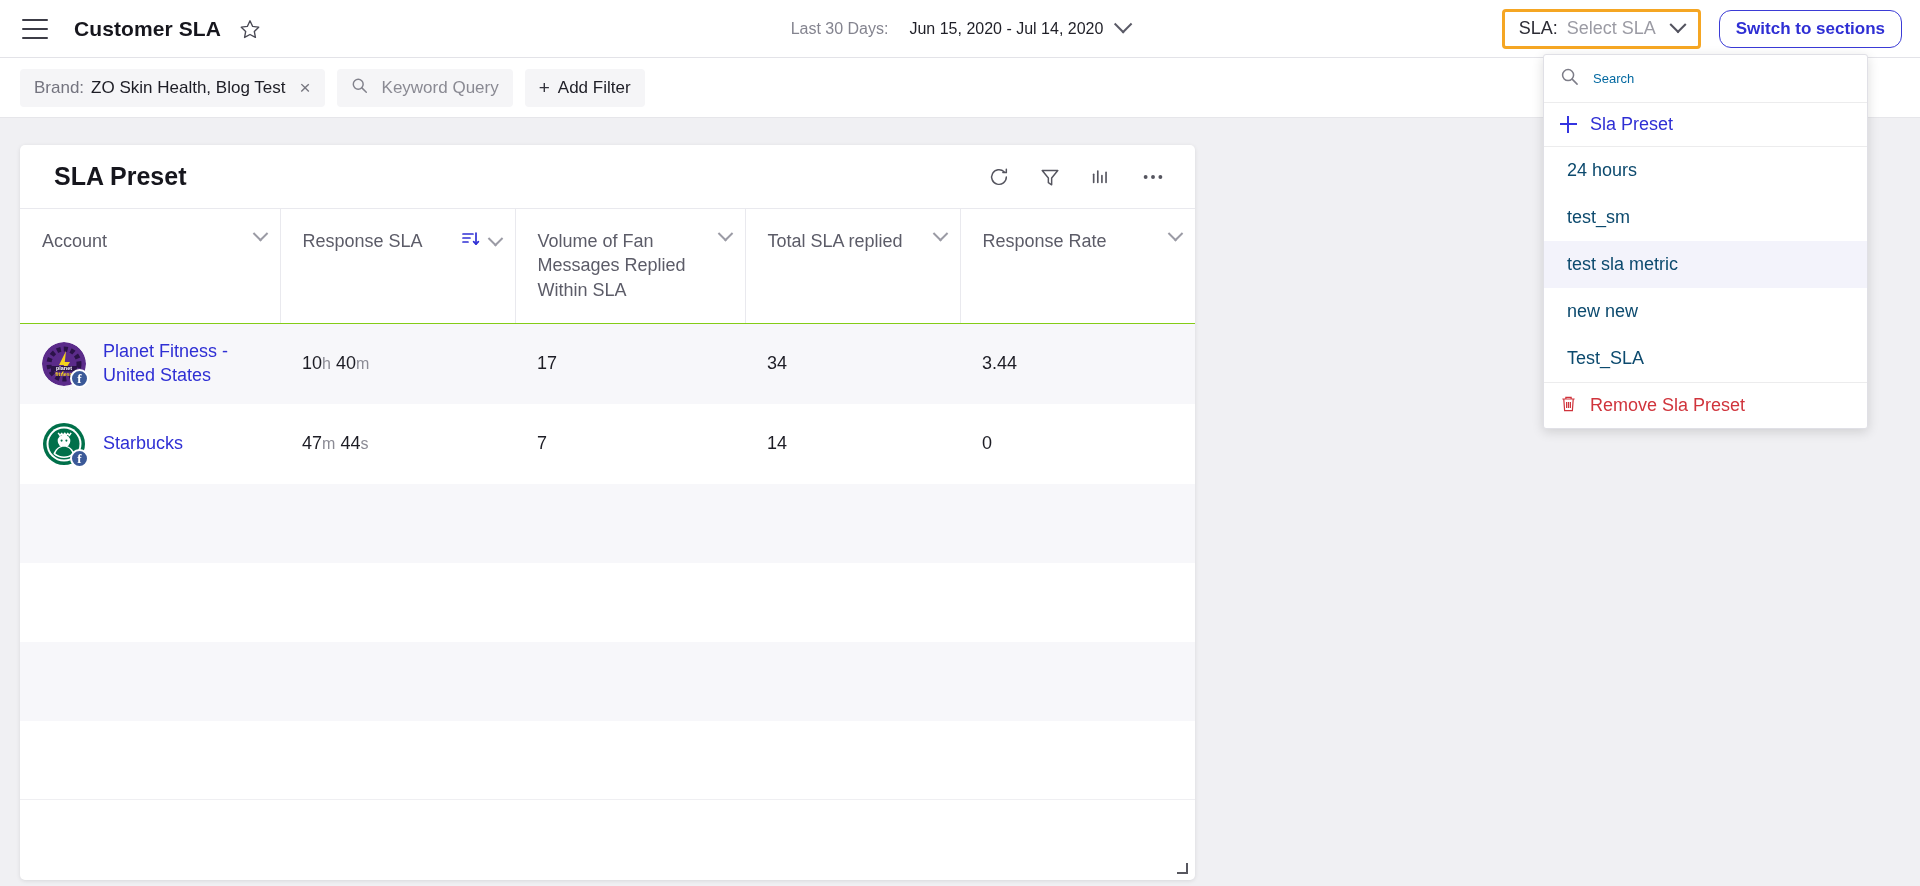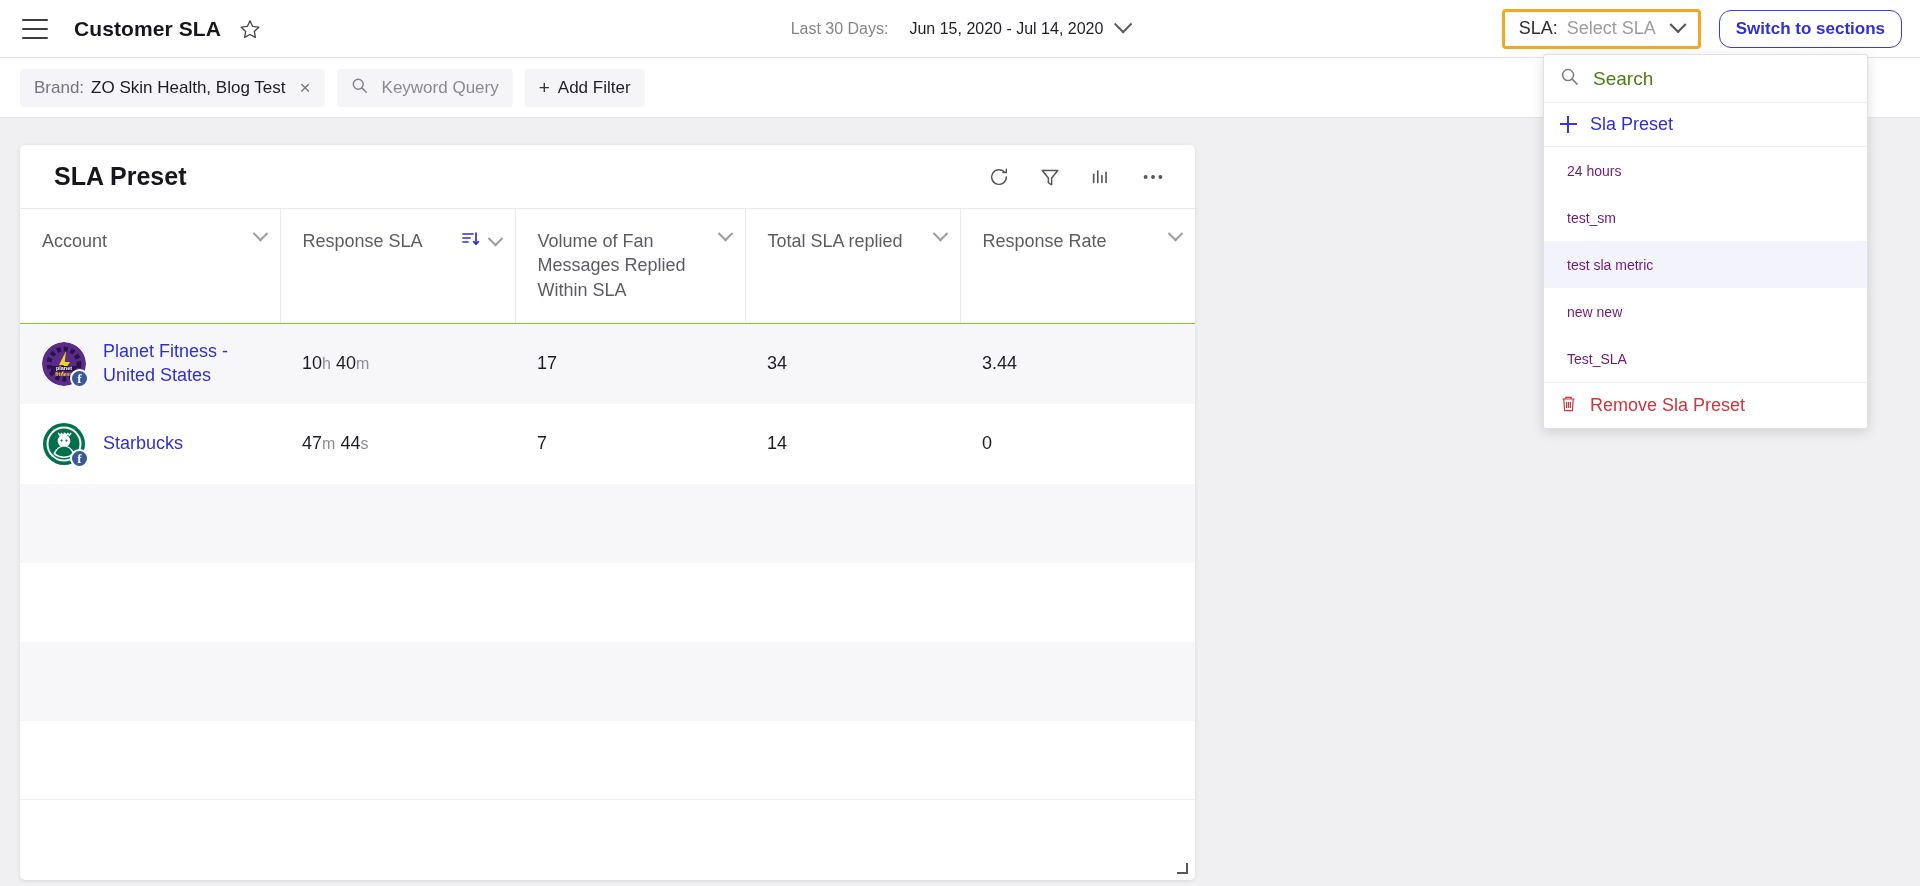--- a/index.html
+++ b/index.html
@@ -113,21 +113,21 @@
     box-shadow: 0 3px 12px rgba(0,0,0,.14);
     z-index: 50;
   }
   .dd-search {
     display: flex; align-items: center;
     height: 48px;
     padding: 0 16px;
     border-bottom: 1px solid #ececed;
   }
   .dd-search .magnifier { margin-right: 14px; flex: none; }
-  .dd-search .ph { font-size: 19px; color: #4d7c0f; text-align: center; }
+  .dd-search .ph { font-size: 13px; color: #0369a1; text-align: center; }
 
   .dd-add {
     display: flex; align-items: center;
     height: 44px;
     padding: 0 16px;
     border-bottom: 1px solid #ececed;
     cursor: pointer;
   }
   .dd-add .plus {
     position: relative;
@@ -138,22 +138,22 @@
     content: ""; position: absolute; background: #3434e0;
   }
   .dd-add .plus::before { left: 0; top: 7px; width: 17px; height: 2px; }
   .dd-add .plus::after  { top: 0; left: 7px; height: 17px; width: 2px; }
   .dd-add .lbl { font-size: 18px; color: #2f2fd4; }
 
   .dd-item {
     height: 47px;
     display: flex; align-items: center;
     padding: 0 16px 0 23px;
-    font-size: 14px;
-    color: #701a75;
+    font-size: 18px;
+    color: #0c4a6e;
     cursor: pointer;
   }
   .dd-item.selected { background: #f3f3fb; }
 
   .dd-remove {
     display: flex; align-items: center;
     height: 46px;
     padding: 0 16px;
     border-top: 1px solid #ececed;
     cursor: pointer;

